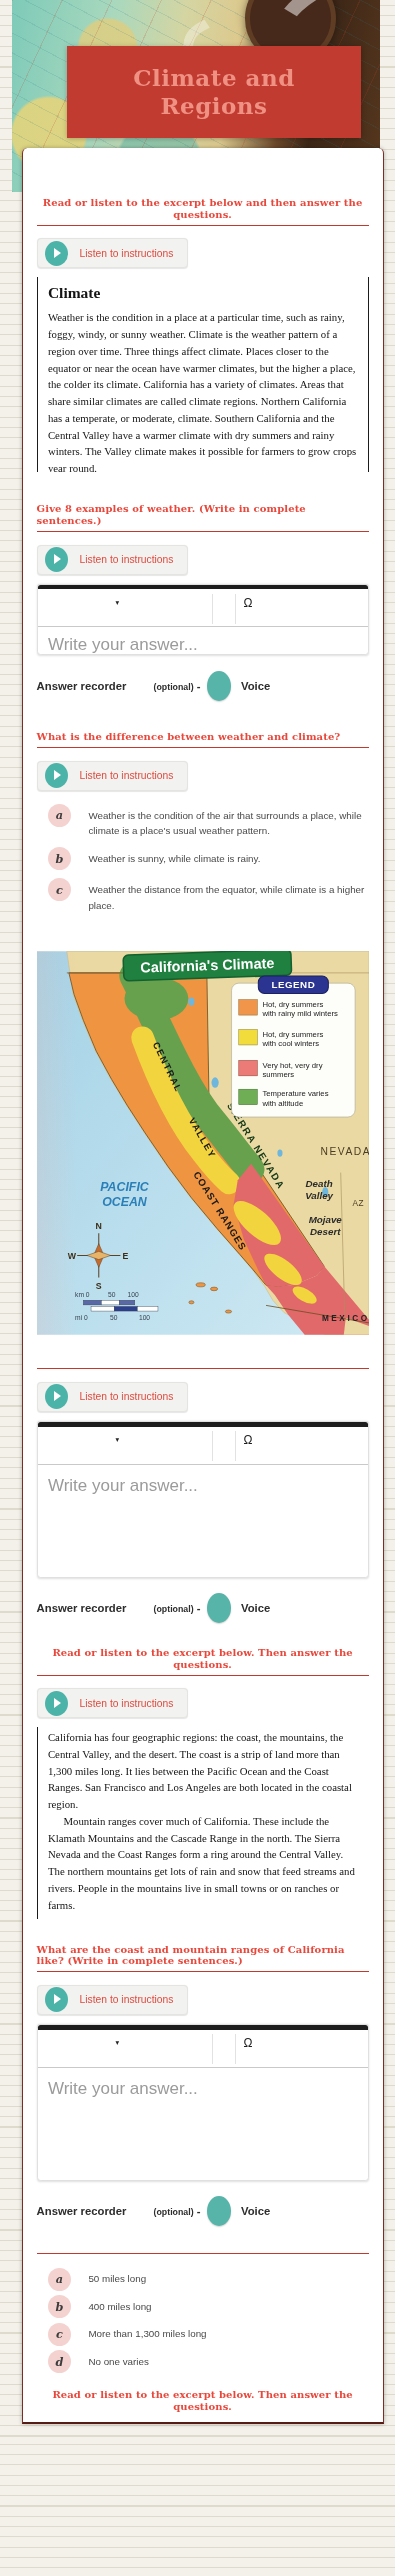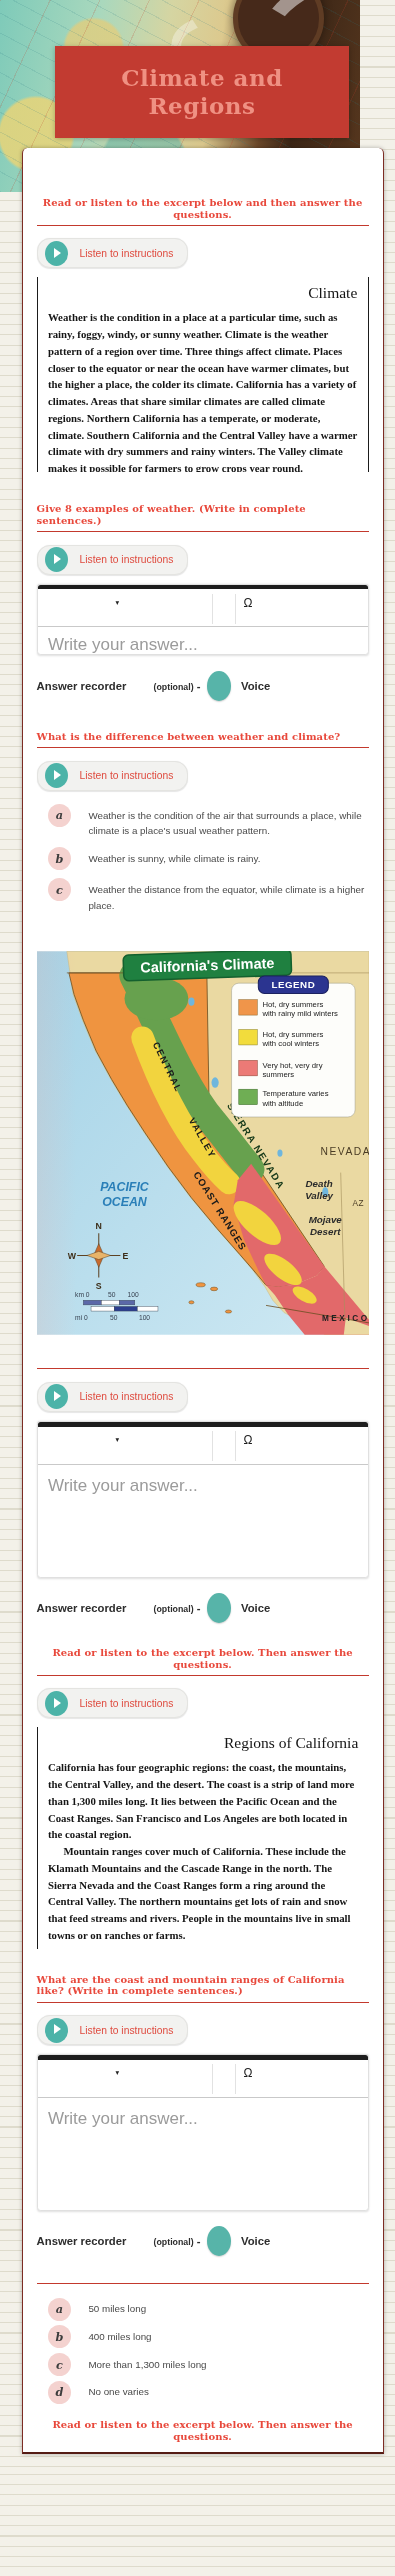--- a/index.html
+++ b/index.html
@@ -4,29 +4,30 @@
 <style>
   html,body{margin:0;padding:0;}
   body{
     width:396px; position:relative;
     font-family:"Liberation Sans",sans-serif;
     background:#efede3;
     background-image:repeating-linear-gradient(180deg,#f3f1e9 0 4.6px,#dedbcc 4.6px 5.7px,#f3f1e9 5.7px 10.3px);
   }
   
   .photo-header{
-    position:absolute; top:0; left:0; width:360px; height:192px; overflow:hidden;
+    position:absolute; top:0; left:12px; width:332px; height:192px; overflow:hidden;
     background-image:
       repeating-linear-gradient(115deg, rgba(190,60,40,.18) 0 1px, transparent 1px 45px),
       repeating-linear-gradient(28deg, rgba(40,120,130,.14) 0 1px, transparent 1px 17.5px),
       radial-gradient(circle at 10% 70%, rgba(232,212,120,.85) 0 36px, transparent 39px),
       radial-gradient(circle at 26% 25%, rgba(225,205,125,.8) 0 28px, transparent 31px),
       radial-gradient(circle at 40% 85%, rgba(120,190,170,.7) 0 41px, transparent 44px),
       linear-gradient(100deg,#7ecab9 0%,#a9d8bd 26%,#d5d5a2 44%,#dcc98e 58%,#6b482a 72%,#3d2717 80%,#57371e 100%);
     z-index:0;
+    padding-left:36px;
   }
   .globe-hub{position:absolute; left:233px; top:-27px; width:81px; height:81px; border-radius:50%;
     background:#46291a; border:5.2px solid #5f3c24; box-shadow:0 0 9.3px rgba(0,0,0,.4);}
   .globe-arm{position:absolute; left:258px; top:-31px; width:155px; height:88px; border-radius:50%;
     border:15.5px solid rgba(255,255,255,.5); border-bottom-color:transparent; border-left-color:transparent;
     transform:rotate(-14deg);}
   .globe-arm2{position:absolute; left:170px; top:15.5px; width:134px; height:62px; border-radius:50%;
     border:10.3px solid rgba(255,255,255,.35); border-top-color:transparent; border-right-color:transparent;
     transform:rotate(12deg);}
   .banner{
@@ -42,32 +43,32 @@
     border-left:1px solid #7d2d24; border-right:1px solid #7d2d24; border-bottom:2.1px solid #551c15;
     border-radius:5.2px 5.2px 0 0;
     box-shadow:0 0 4.6px rgba(0,0,0,.28);
     padding:49px 14px 9.3px 14px;
   }
   .qheading{font-family:"DejaVu Serif",serif; font-weight:bold; color:#e8483b; font-size:10px; line-height:1.17; letter-spacing:0.1px;}
   .centered{text-align:center;}
   .rule{border:none; border-top:0.8px solid #c3392d; margin:4.6px 0 0 0;}
   
   .listen-btn{margin-top:12.4px; width:149px; height:28px; background:#f2f2f0; border:0.5px solid #e4e4e1;
-    border-radius:13px; box-shadow:0 0.5px 1px rgba(0,0,0,.10); display:flex; align-items:center; cursor:pointer;}
+    border-radius:4px; box-shadow:0 0.5px 1px rgba(0,0,0,.10); display:flex; align-items:center; cursor:pointer;}
   .play-circle{width:23px; height:25px; margin-left:7.7px; background:#4cb3a8; border-radius:50%; position:relative; flex:0 0 auto;}
   .play-circle::after{content:""; position:absolute; left:8.8px; top:6.7px;
     border-left:7.7px solid #ffffff; border-top:5.7px solid transparent; border-bottom:5.7px solid transparent;}
   .listen-label{color:#df4b3f; font-size:10.3px; margin-left:11.3px;}
   
   .passage{margin-top:8.8px; font-family:"Liberation Serif",serif; color:#151515; font-size:10.8px; line-height:1.55;
     padding:2.1px 10.3px 5.2px 10.3px;}
   .passage.both-borders{border-left:1.5px solid #1b1b1b; border-right:1.5px solid #1b1b1b; height:195px; overflow:hidden; box-sizing:border-box;}
   .passage.left-border{border-left:1.5px solid #1b1b1b;}
-  .passage h3{font-size:15.5px; margin:2.1px 0 4.1px 0; font-weight:normal;text-align:right;}
-  .passage p{margin:0;font-weight:bold;}
+  .passage h3{font-size:15.5px; margin:2.1px 0 4.1px 0; font-weight:bold;}
+  .passage p{margin:0;}
   .passage p.indent{text-indent:15.5px;}
   
   .mc{margin-top:13.4px; display:flex; flex-direction:column; gap:8.2px;}
   .mc.tight{gap:4.6px;}
   .mc-option{display:flex; align-items:flex-start; cursor:pointer;}
   .mc-letter{flex:0 0 auto; width:23px; height:23px; margin-left:11.3px; border-radius:50%; background:#f4d2cf;
     display:flex; align-items:center; justify-content:center;
     font-family:"DejaVu Serif",serif; font-style:italic; font-weight:bold; font-size:11.3px; color:#3c3c3c;}
   .mc-text{font-size:9.8px; color:#4a4a4a; line-height:1.6; padding-top:3.6px; margin-left:17.5px; max-width:286px;}
   
@@ -318,21 +319,20 @@
   </section>
 
   <section class="mt-e">
     <div class="qheading centered">Read or listen to the excerpt below. Then answer the questions.</div>
     <hr class="rule">
     <div class="listen-btn">
       <span class="play-circle"></span>
       <span class="listen-label">Listen to instructions</span>
     </div>
     <div class="passage left-border">
-      <h3>Regions of California</h3>
       <p>California has four geographic regions: the coast, the mountains, the Central Valley, and the desert. The coast is a strip of land more than 1,300 miles long. It lies between the Pacific Ocean and the Coast Ranges. San Francisco and Los Angeles are both located in the coastal region.</p>
       <p class="indent">Mountain ranges cover much of California. These include the Klamath Mountains and the Cascade Range in the north. The Sierra Nevada and the Coast Ranges form a ring around the Central Valley. The northern mountains get lots of rain and snow that feed streams and rivers. People in the mountains live in small towns or on ranches or farms.</p>
     </div>
   </section>
 
   <section class="mt-f">
     <div class="qheading">What are the coast and mountain ranges of California like? (Write in complete sentences.)</div>
     <hr class="rule">
     <div class="listen-btn">
       <span class="play-circle"></span>

